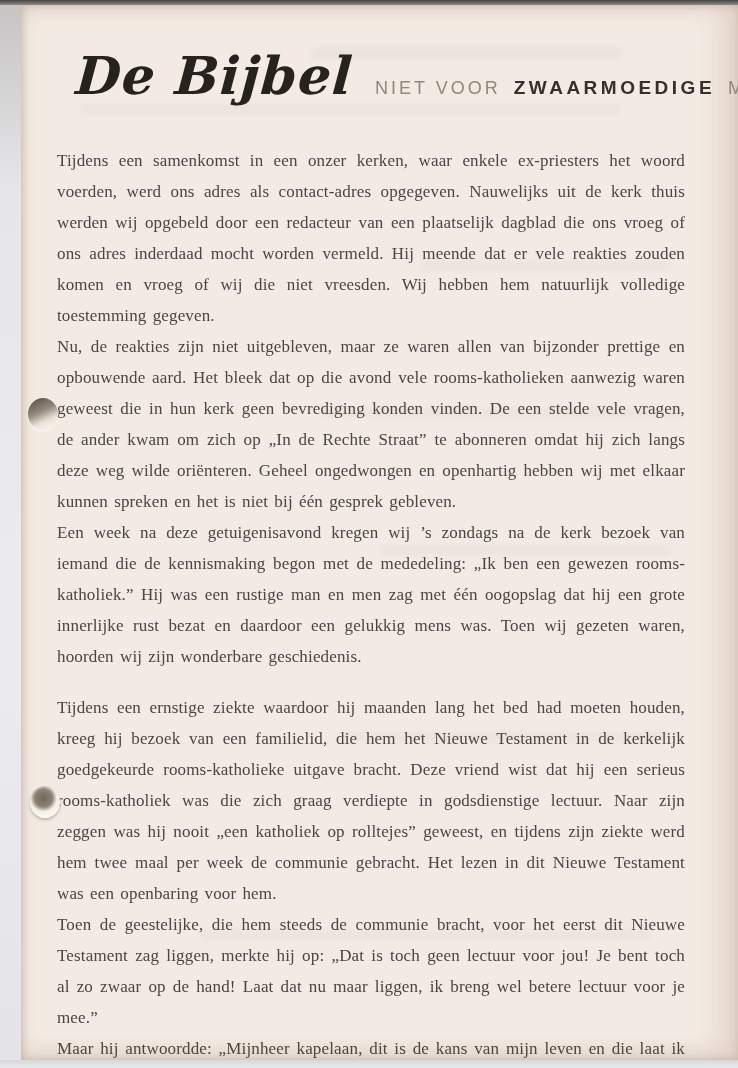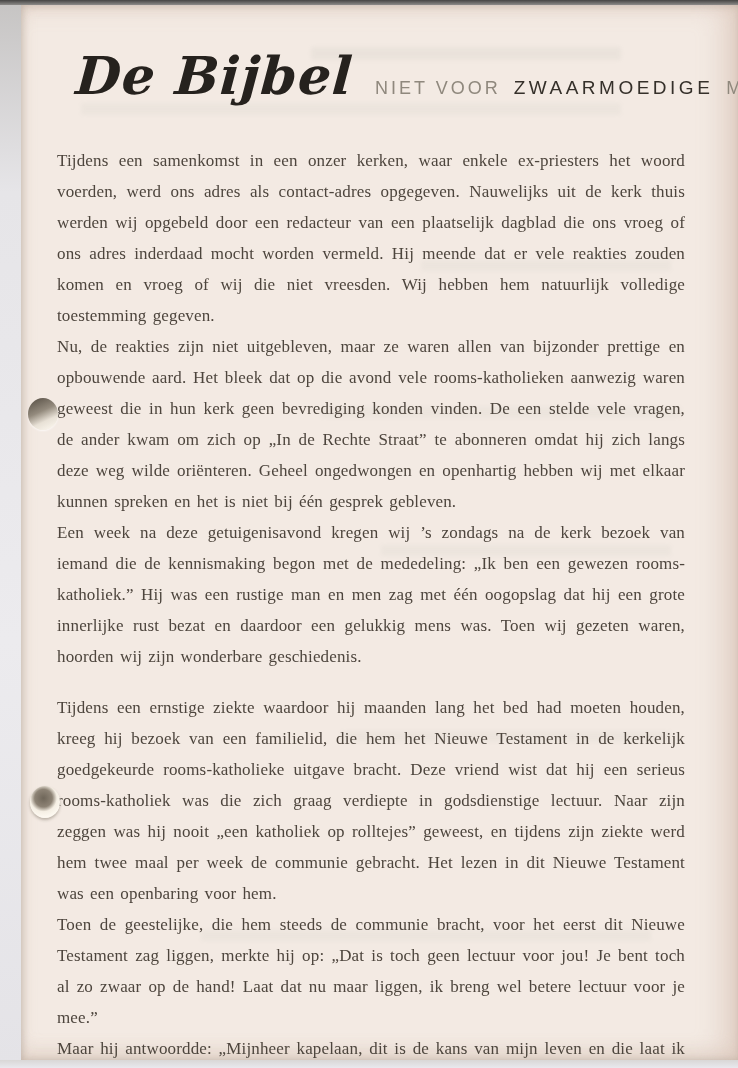--- a/index.html
+++ b/index.html
@@ -112,21 +112,21 @@
     font-family: "Liberation Sans", sans-serif;
     font-size: 18px;
     letter-spacing: 3px;
     color: #8f887d;
     font-weight: 400;
     margin-right: 13px;
     margin-top: 32px;
   }
   .title-seg.strong {
     color: #35302a;
-    font-weight: 400;
+    font-weight: 700;
     font-size: 19px;
     letter-spacing: 3.5px;
   }
   
   .body-text {
     position: absolute;
     left: 36px;
     top: 140px;
     width: 628px;
     color: #4d453d;

